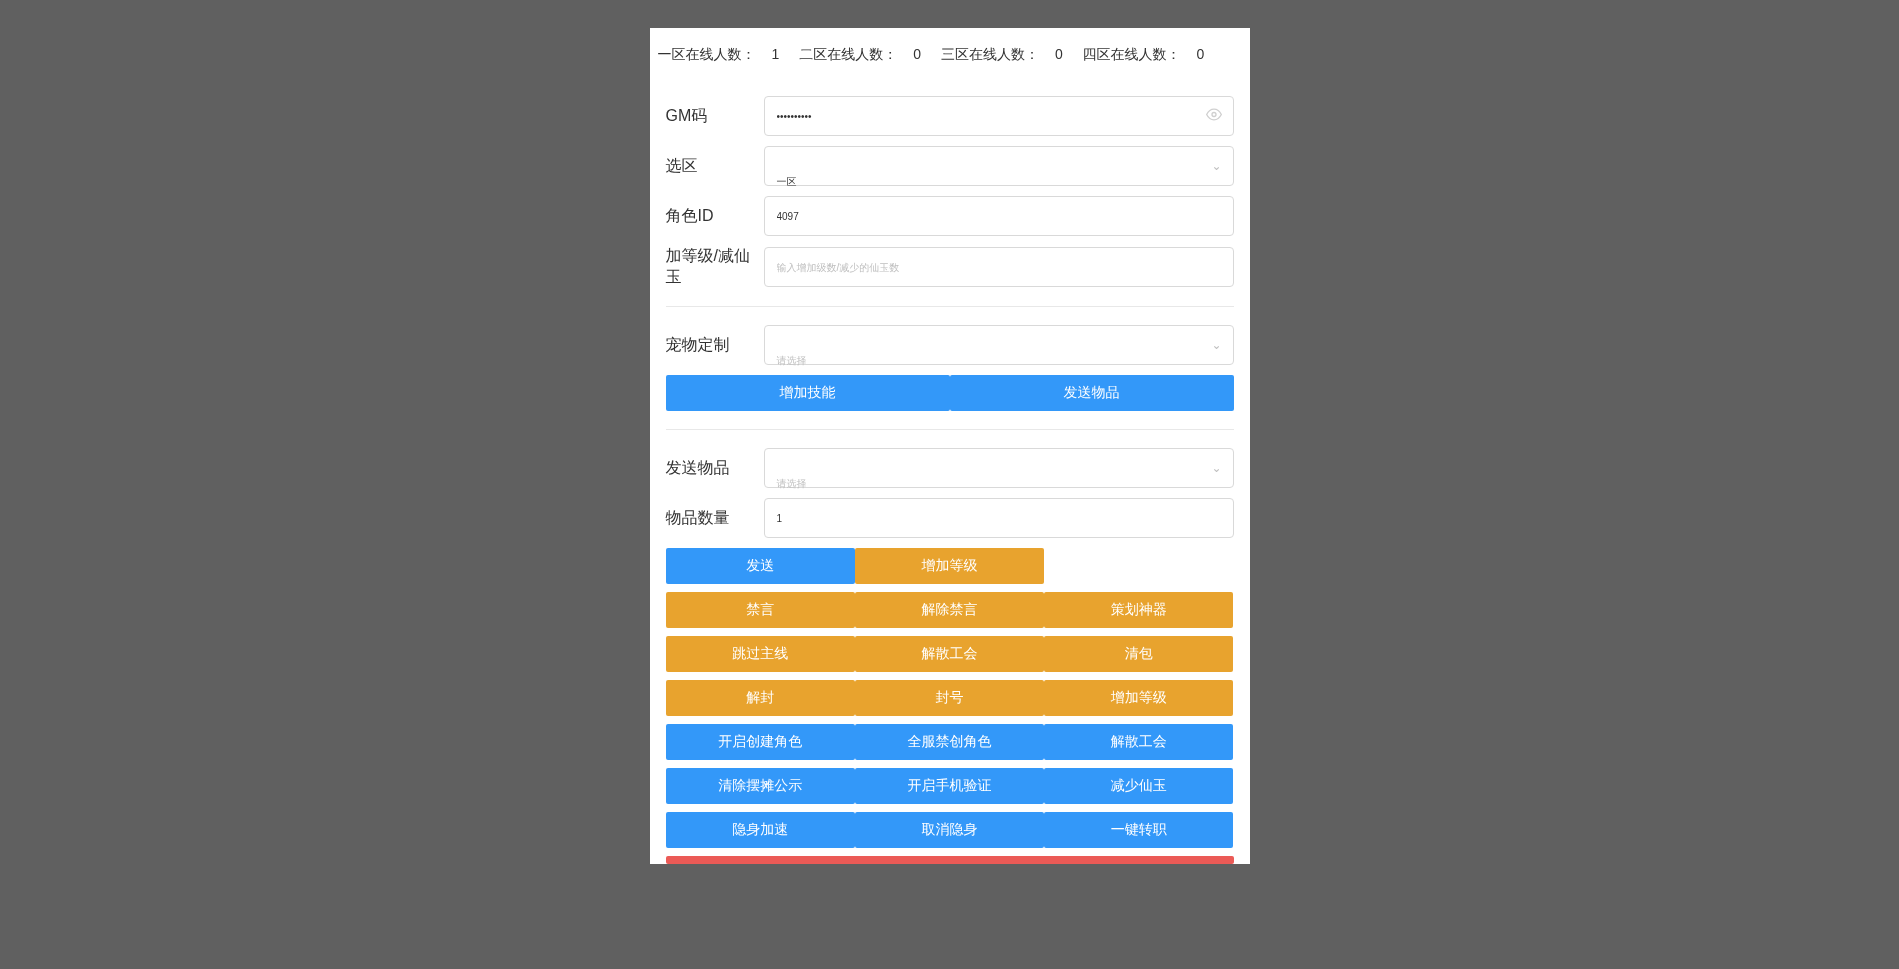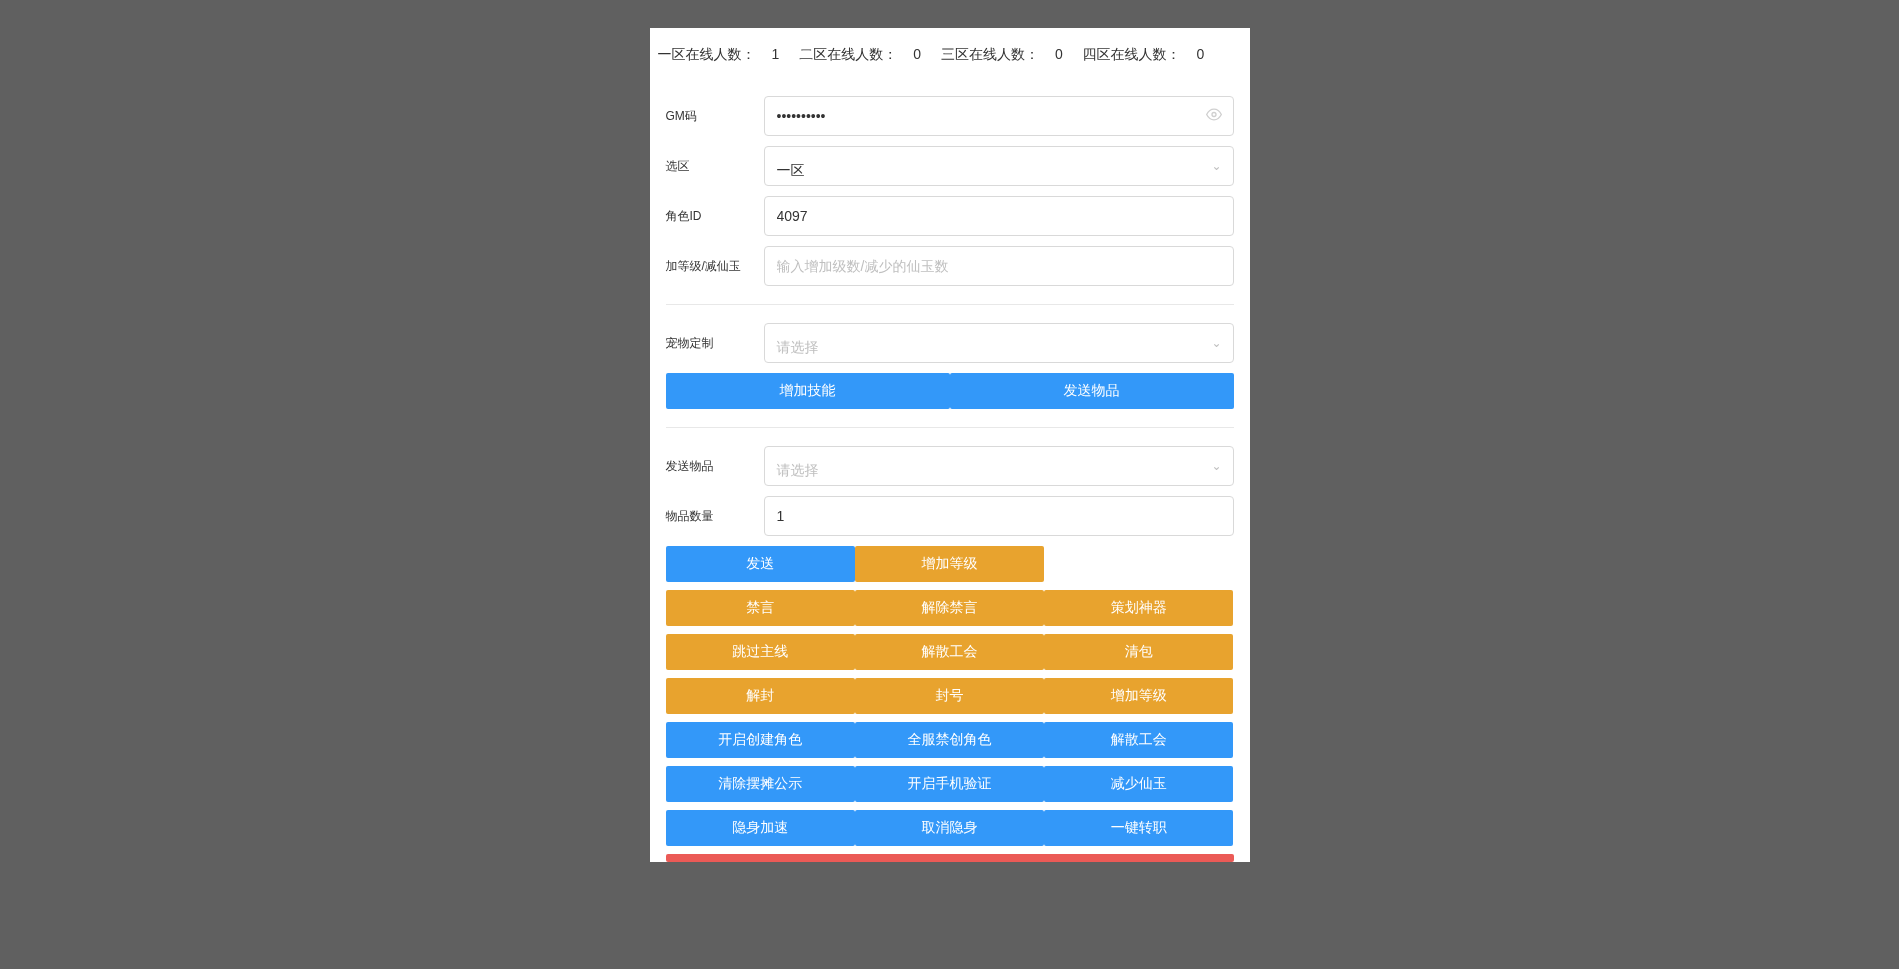--- a/index.html
+++ b/index.html
@@ -34,34 +34,34 @@
     }
     .form-row {
       display: flex;
       align-items: center;
       margin-bottom: 10px;
     }
     .form-label {
       width: 98px;
       flex-shrink: 0;
       color: #333;
-      font-size: 12px;
+      font-size: 16px;
       padding-right: 8px;
     }
     .form-control {
       flex: 1;
       position: relative;
     }
     .input, .select {
       width: 100%;
       height: 40px;
-      padding: 4px 12px;
+      padding: 16px 12px;
       border: 1px solid #d9d9d9;
       border-radius: 4px;
-      font-size: 14px;
+      font-size: 10px;
       color: #333;
       background: #fff;
       outline: none;
     }
     .input::placeholder { color: #bfbfbf; }
     .select {
       appearance: none;
       -webkit-appearance: none;
       -moz-appearance: none;
       cursor: pointer;

